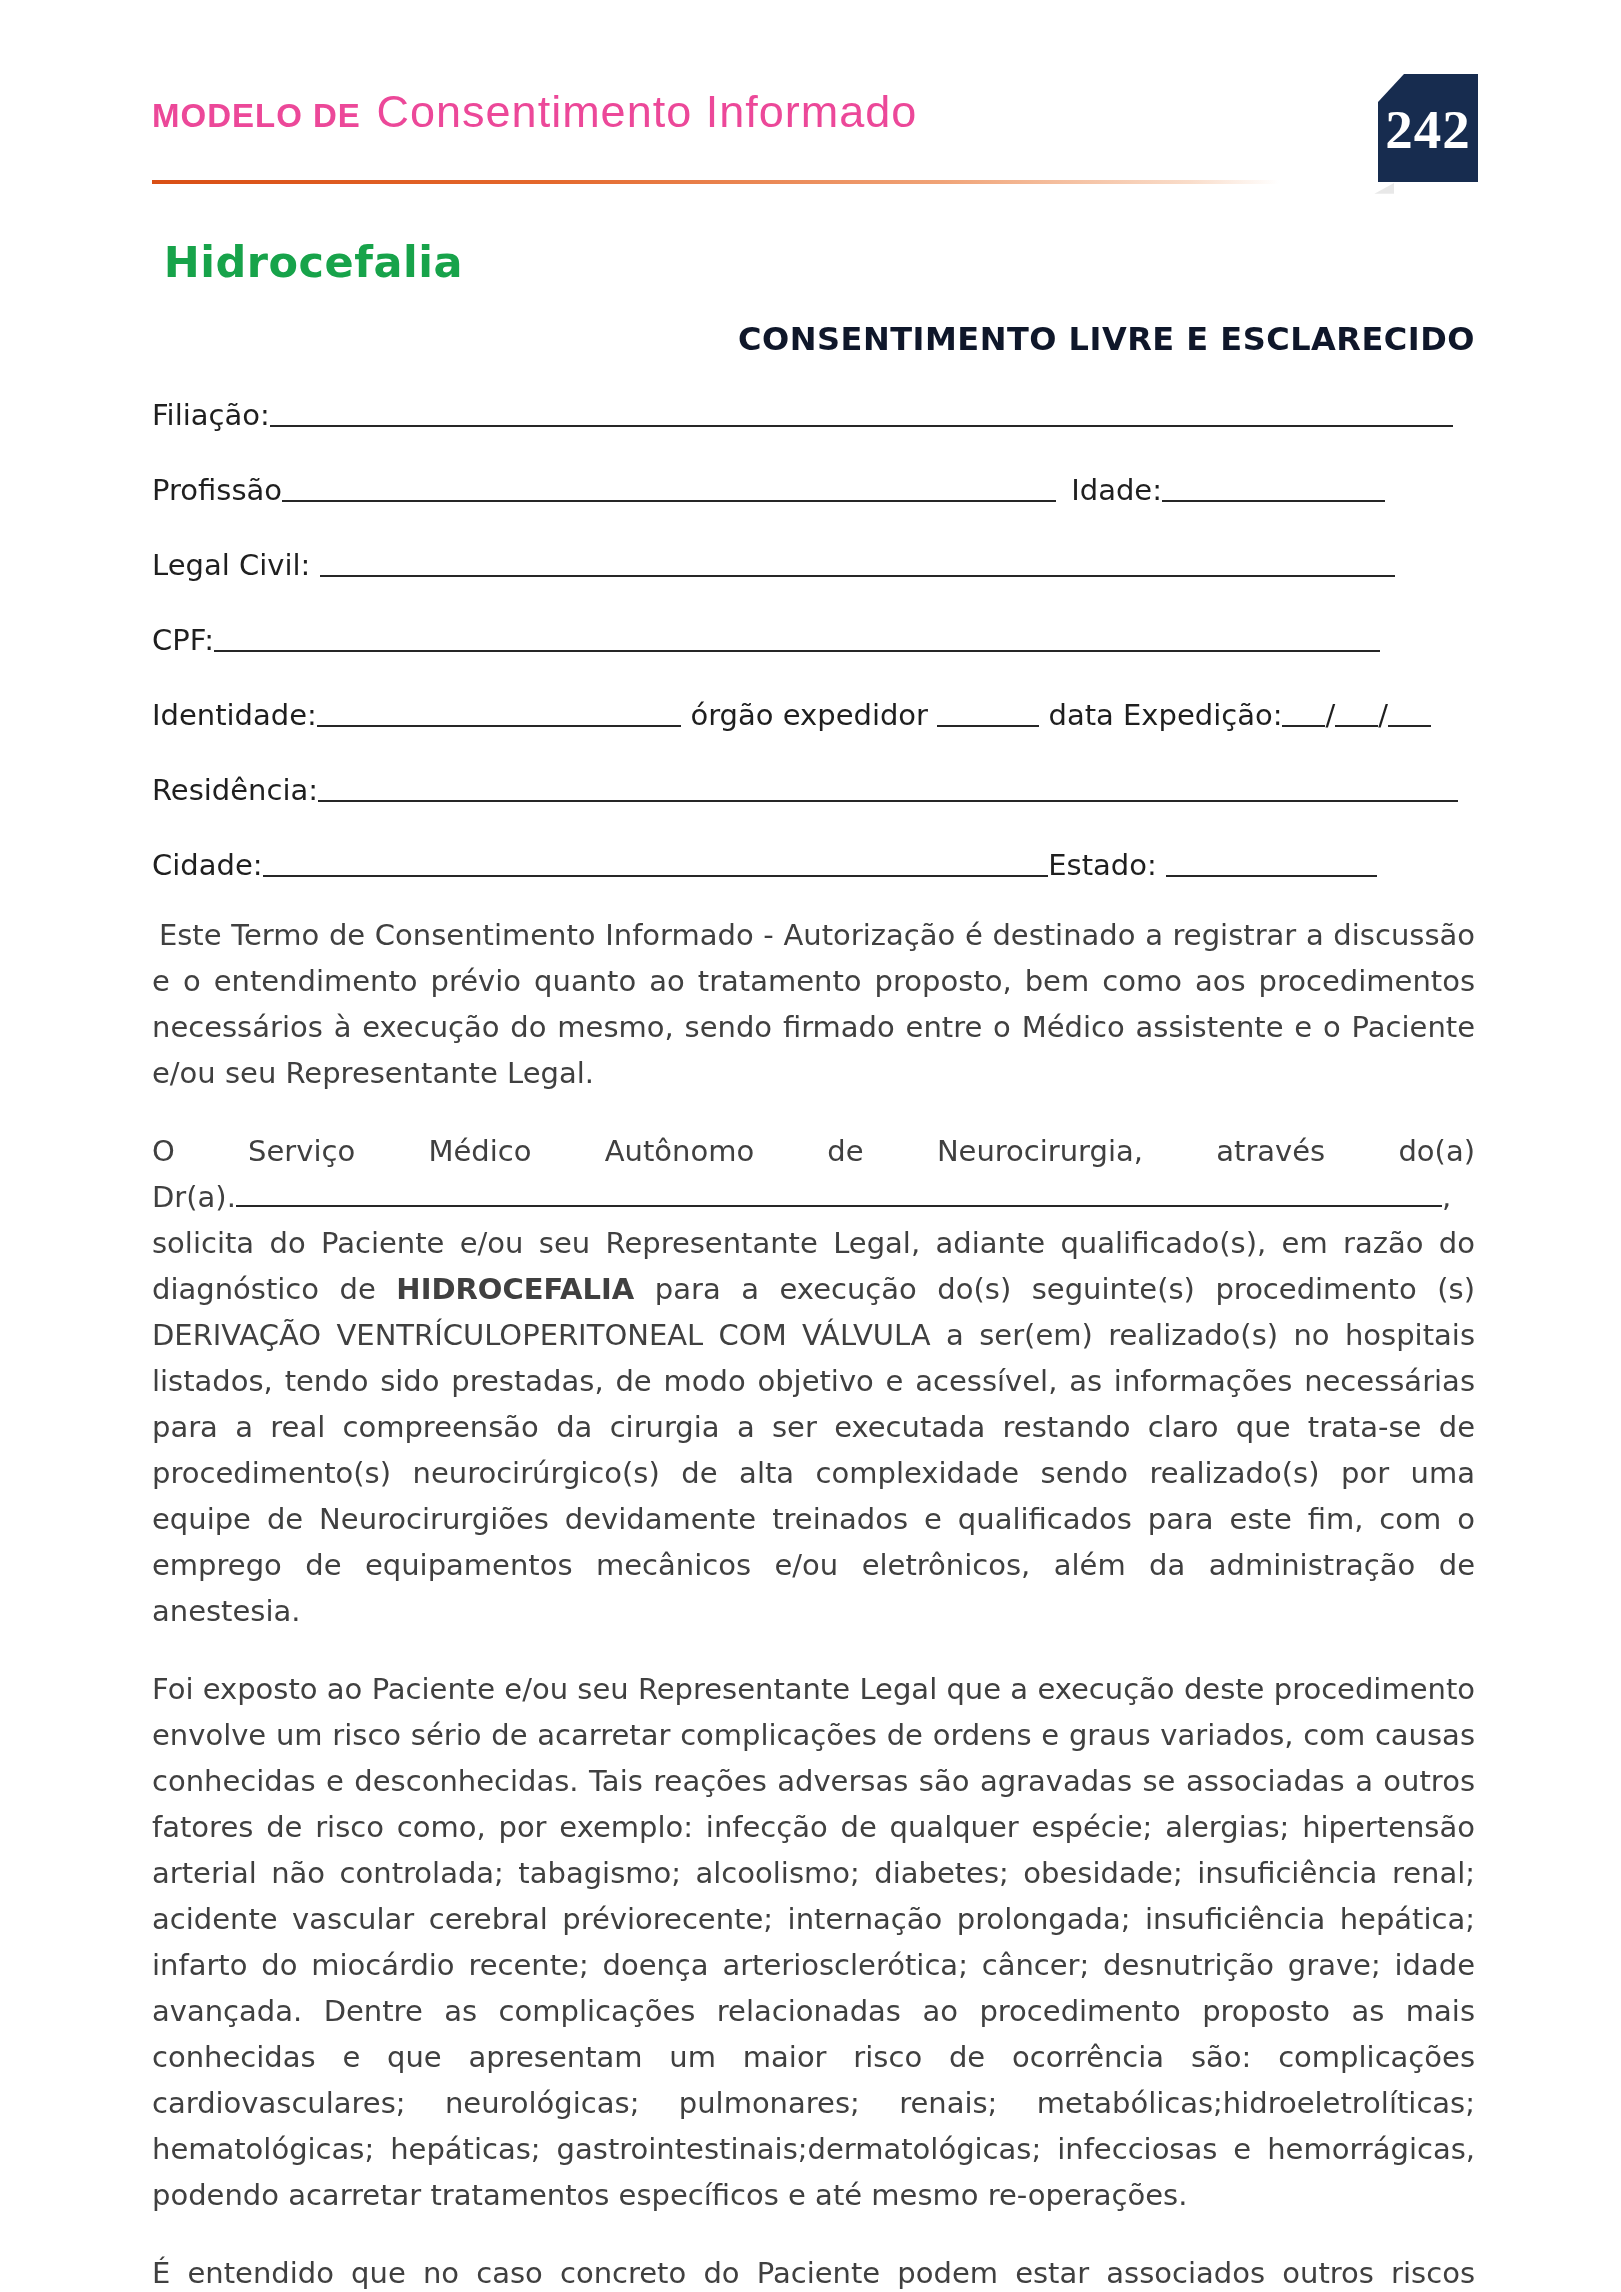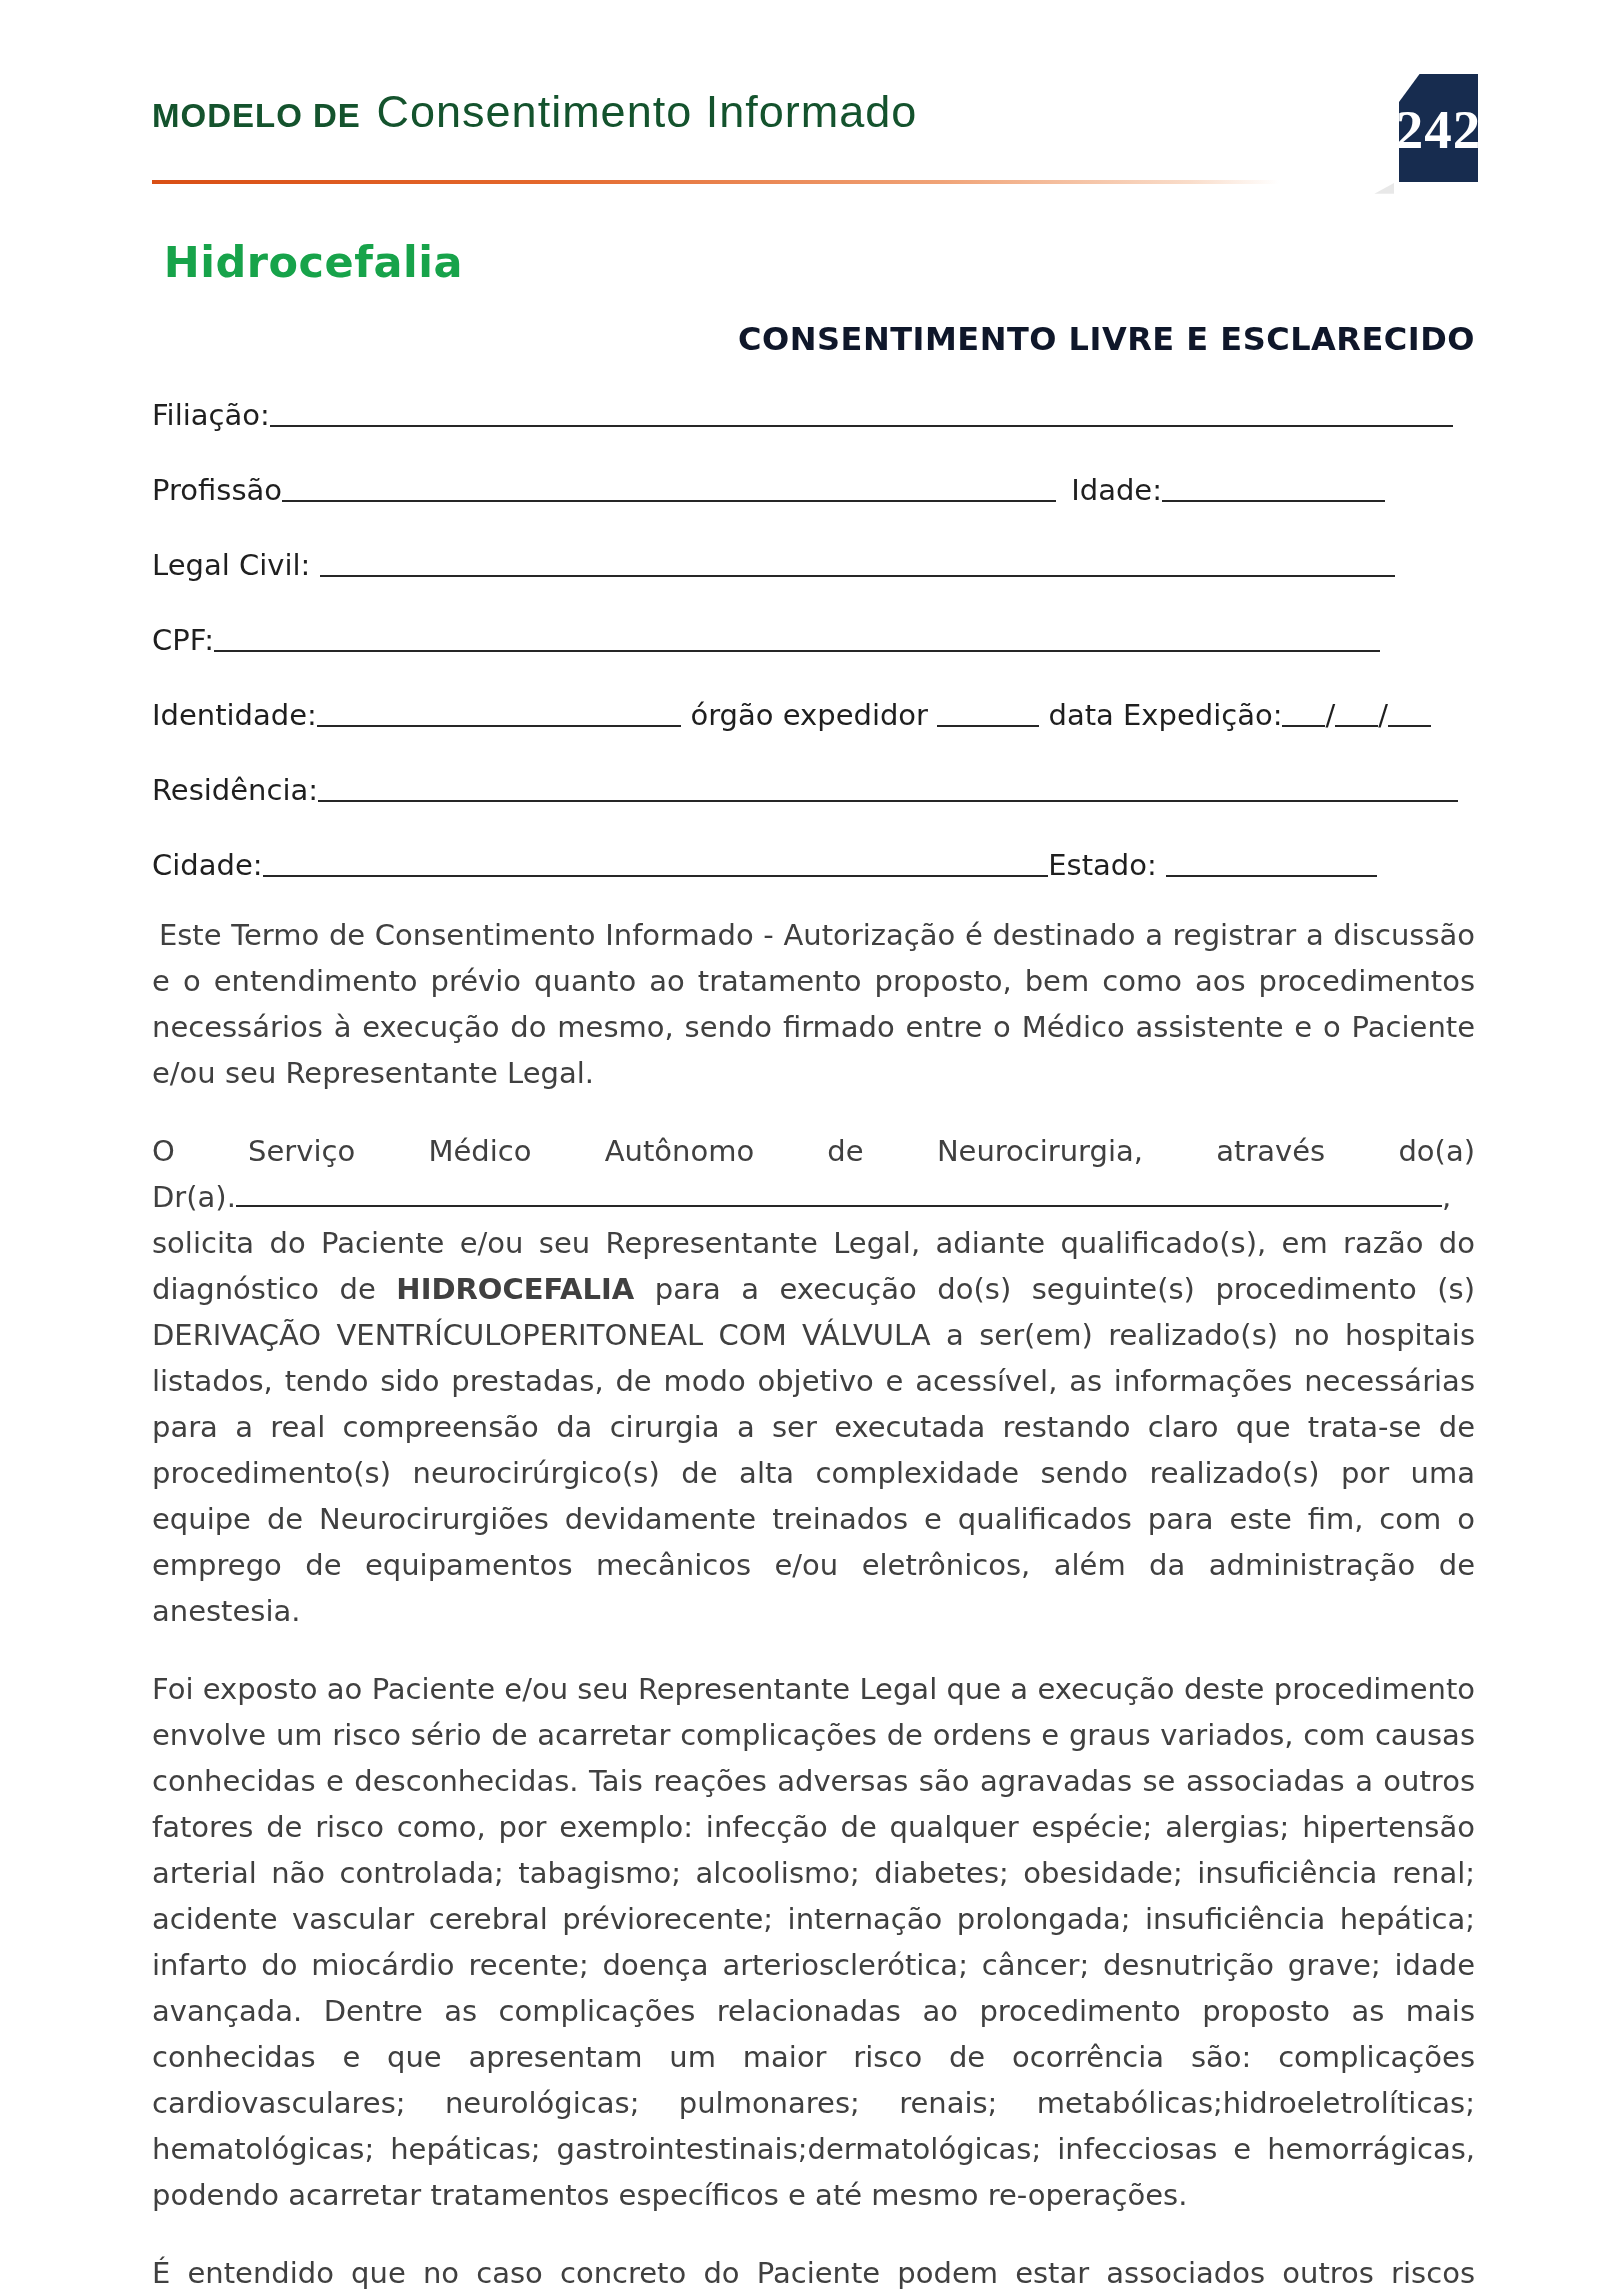--- a/index.html
+++ b/index.html
@@ -17,21 +17,21 @@
     padding:86px 146px 0 152px;
     position:relative;
     height:80px;
   }
   .header-line{
     display:flex;
     align-items:baseline;
     gap:15.7px;
     white-space:nowrap;
     font-family:"Liberation Sans", sans-serif;
-    color:#14532d;
+    color:#ec4899;
   }
   .kicker{
     font-size:33px;
     font-weight:bold;
     letter-spacing:1px;
   }
   .big-title{
     font-size:45px;
     font-weight:400;
     letter-spacing:1px;
@@ -39,21 +39,21 @@
   .rule{
     margin:13.7px 0 0 152px;
     width:1127px;
     height:3.9px;
     background:linear-gradient(to right,#d94f15 0%,#e4682c 35%,#f0a377 70%,#f9dcc9 92%,rgba(255,255,255,0) 100%);
   }
   .badge{
     position:absolute;
     top:74px;
     right:143px;
-    width:79px;
+    width:100px;
     height:108px;
     background:#172c4f;
     clip-path:polygon(26% 0, 100% 0, 100% 100%, 0 100%, 0 26%);
     display:flex;
     align-items:center;
     justify-content:center;
   }
   .badge-number{
     font-family:"Liberation Serif", serif;
     font-weight:bold;

